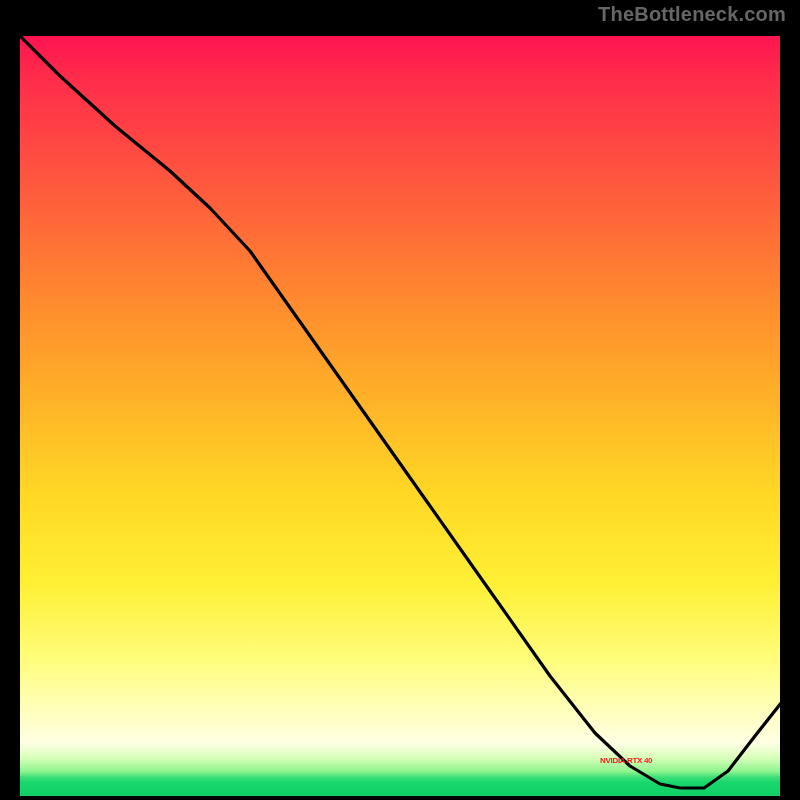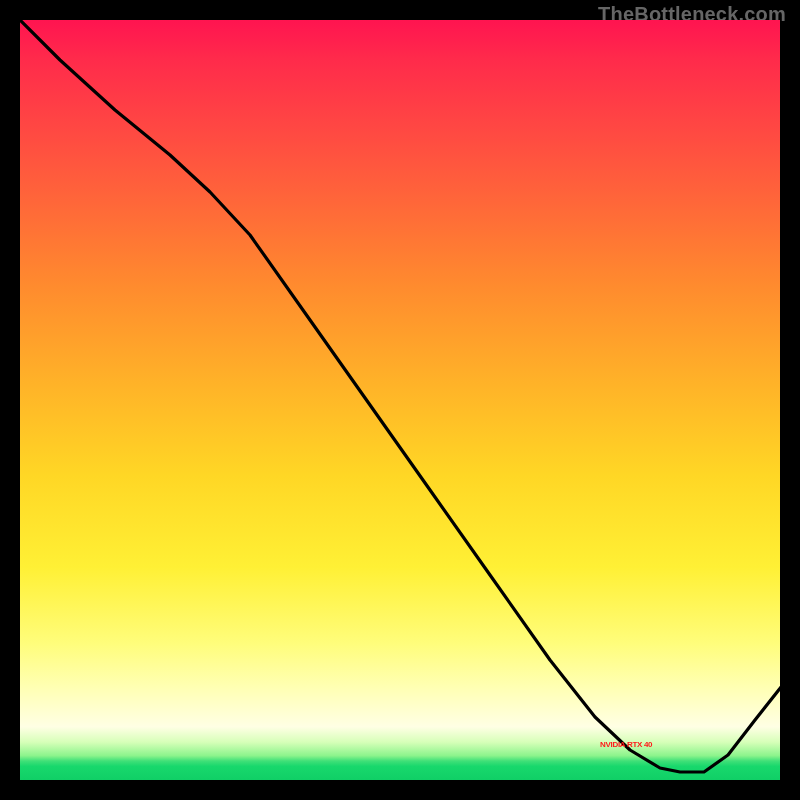--- a/index.html
+++ b/index.html
@@ -16,21 +16,21 @@
     right: 14px;
     font-family: Arial, Helvetica, sans-serif;
     font-size: 20px;
     font-weight: 600;
     color: #666;
     letter-spacing: 0.2px;
   }
   .plot {
     position: absolute;
     left: 20px;
-    top: 20px;
+    top: 36px;
     width: 760px;
     height: 760px;
     overflow: hidden;
   }
   .gradient {
     position: absolute;
     inset: 0;
     
     background:
       linear-gradient(to bottom,

